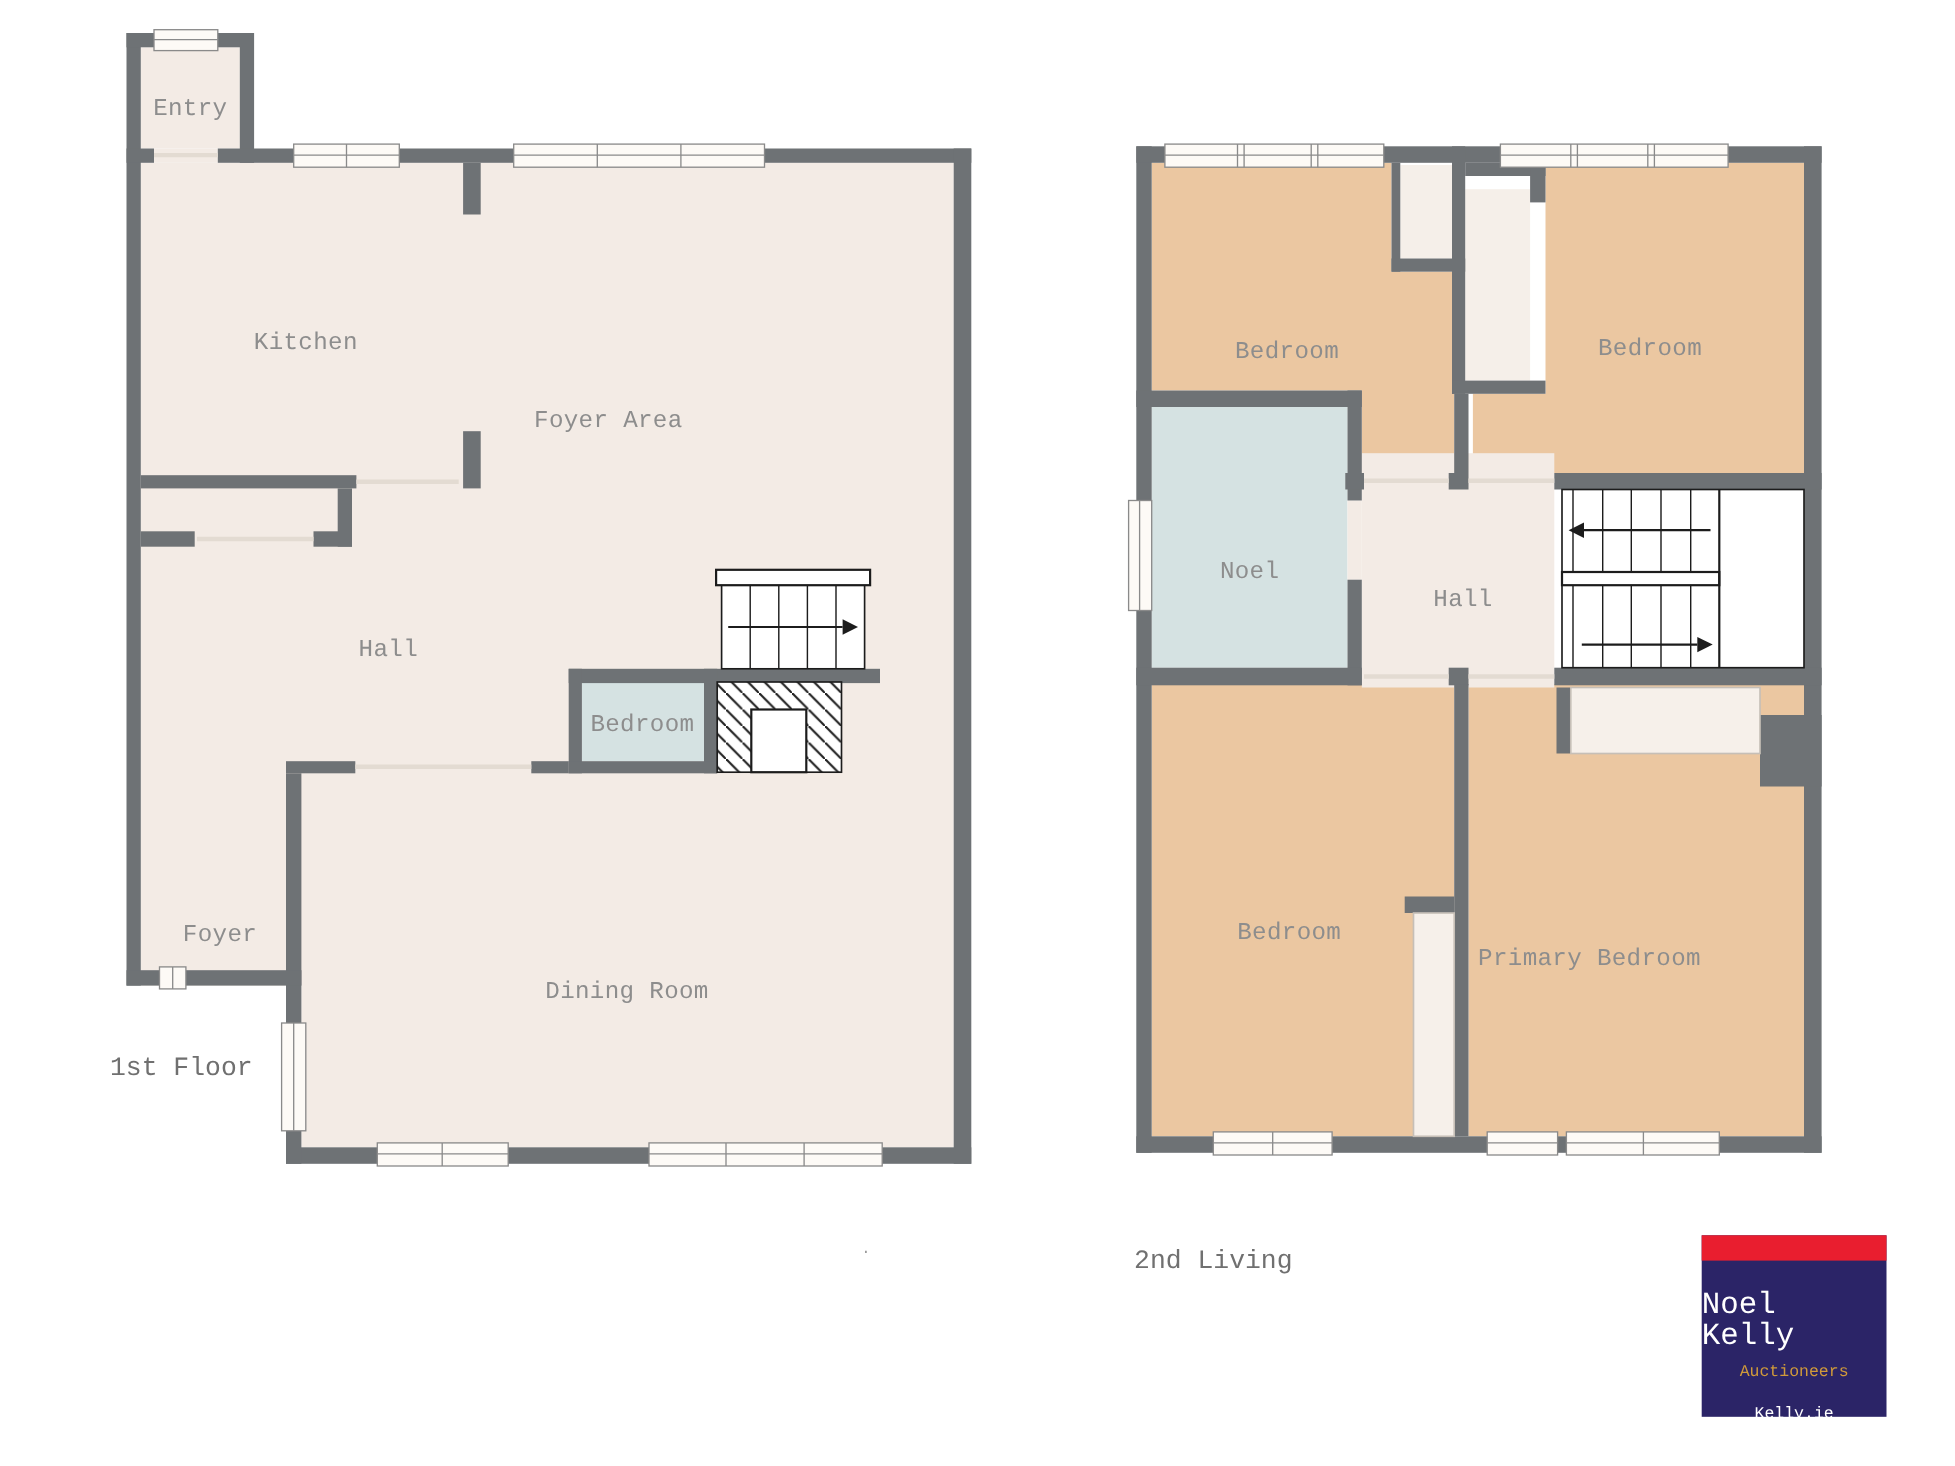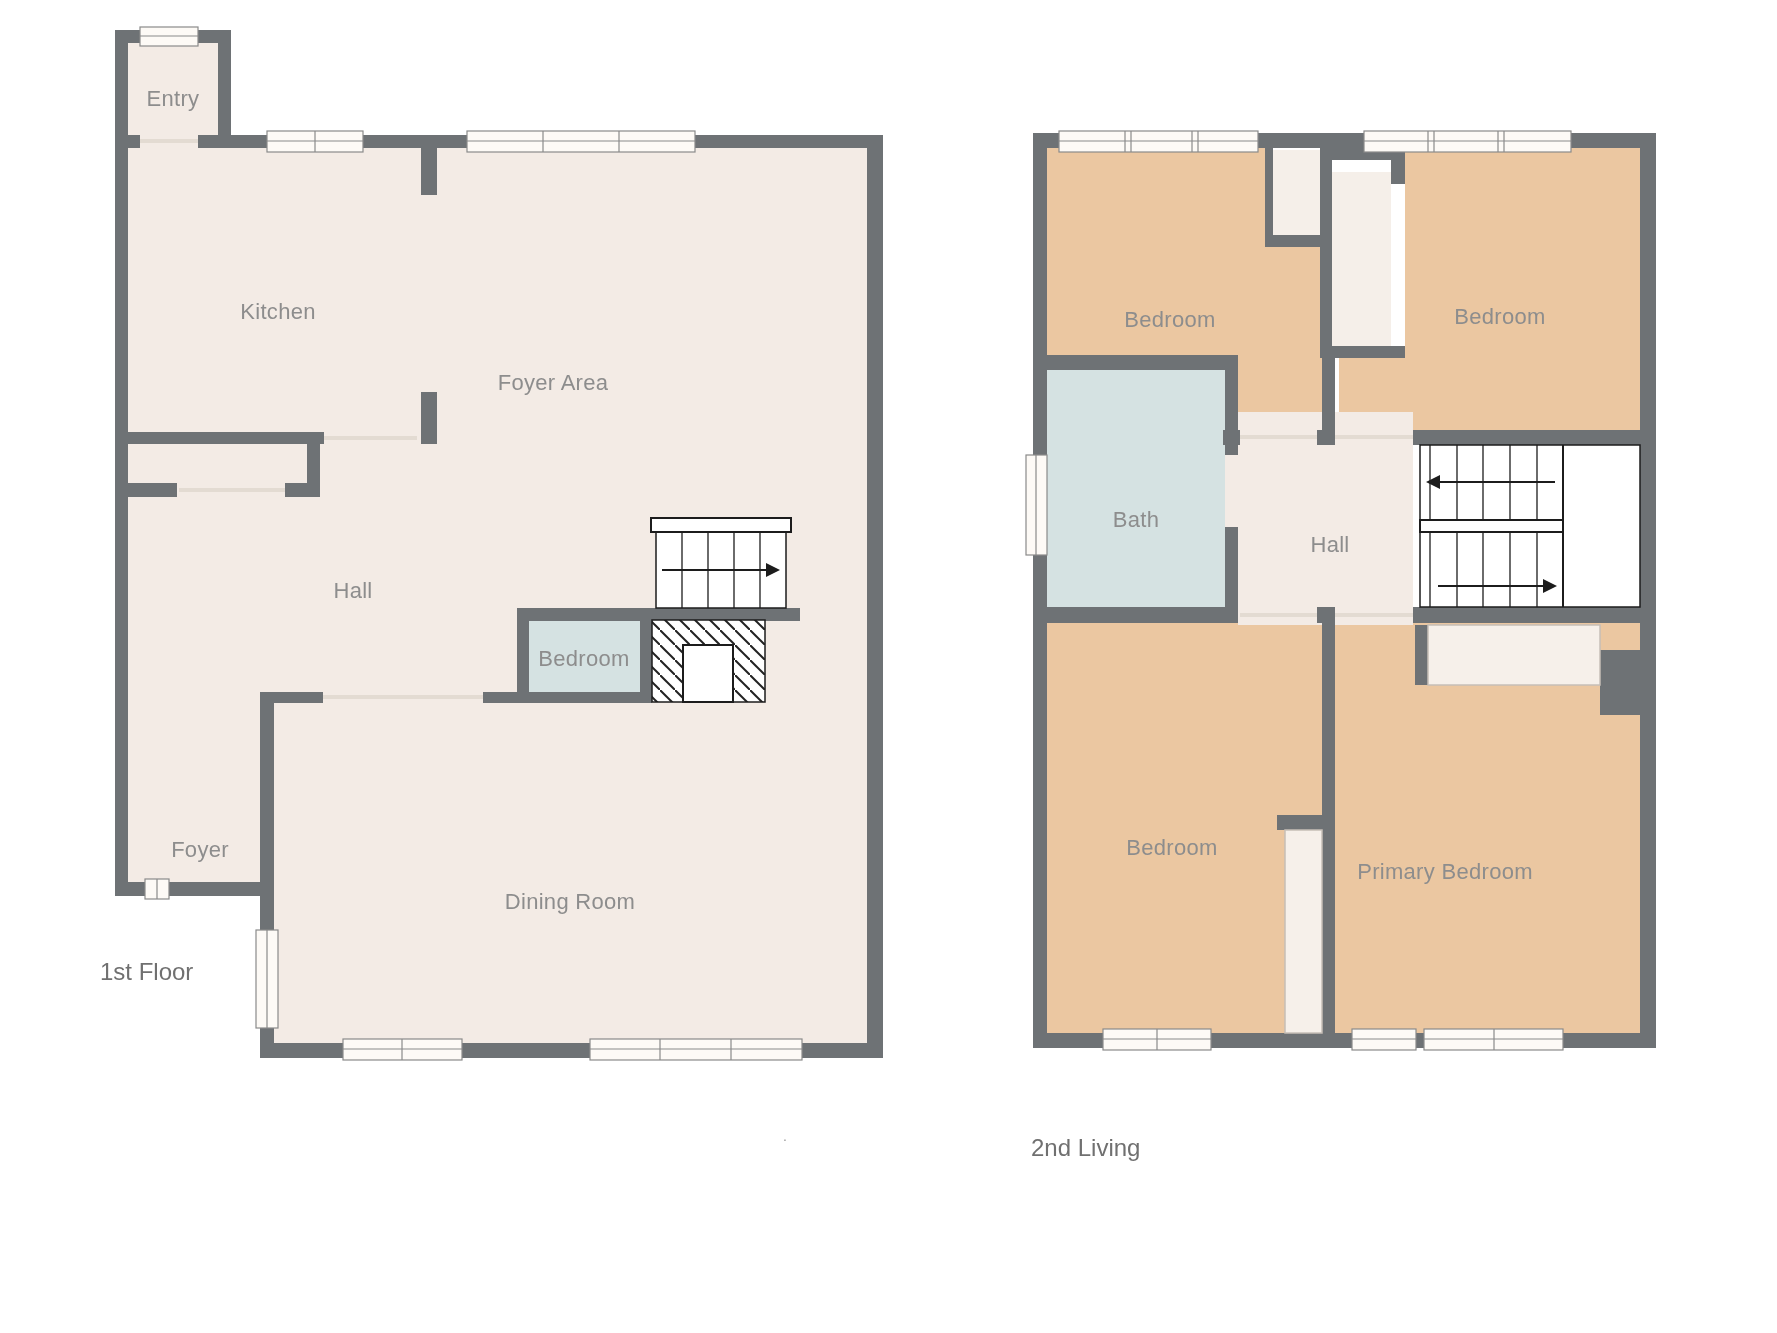--- a/index.html
+++ b/index.html
@@ -1,17 +1,17 @@
 <!DOCTYPE html>
 <html><head>
 <meta charset="utf-8">
 <style>
   html,body{margin:0;padding:0;background:#ffffff;}
   #canvas{position:relative;width:1777px;height:1333px;background:#ffffff;overflow:hidden;
-          font-family:Liberation Sans, sans-serif;border-radius:15px;}
+          font-family:Liberation Mono, monospace;border-radius:15px;}
   #plan-svg{position:absolute;left:0;top:0;}
   .room-label{position:absolute;transform:translate(-50%,-50%);font-size:22px;color:#8d8d8d;
               white-space:nowrap;letter-spacing:.3px;}
   .floor-label{position:absolute;font-size:24px;color:#707070;white-space:nowrap;}
   .stray-dot{position:absolute;font-size:14px;color:#9a9a9a;}
   
   .logo{position:absolute;left:1547px;top:1123px;width:168px;height:165px;background:#2b2467;
         display:flex;flex-direction:column;align-items:center;}
   .logo-bar{width:100%;height:23px;background:#e91e2f;flex:0 0 auto;}
   .logo-brand{color:#ffffff;font-size:28px;margin-top:28px;line-height:1;}
@@ -248,22 +248,29 @@
   <div class="room-label" style="left:278px;top:312px">Kitchen</div>
   <div class="room-label" style="left:553px;top:383px">Foyer Area</div>
   <div class="room-label" style="left:353px;top:591px">Hall</div>
   <div class="room-label" style="left:584px;top:659px">Bedroom</div>
   <div class="room-label" style="left:200px;top:850px">Foyer</div>
   <div class="room-label" style="left:570px;top:902px">Dining Room</div>
   <div class="floor-label" style="left:100px;top:958px">1st Floor</div>
 
   <div class="room-label" style="left:1170px;top:320px">Bedroom</div>
   <div class="room-label" style="left:1500px;top:317px">Bedroom</div>
-  <div class="room-label" style="left:1136px;top:520px">Bath</div>
+  <div class="room-label" style="left:1136px;top:520px">Noel</div>
   <div class="room-label" style="left:1330px;top:545px">Hall</div>
   <div class="room-label" style="left:1172px;top:848px">Bedroom</div>
   <div class="room-label" style="left:1445px;top:872px">Primary Bedroom</div>
   <div class="floor-label" style="left:1031px;top:1134px">2nd Living</div>
 
   <div class="stray-dot" style="left:783px;top:1128px">.</div>
 
+  <div class="logo">
+    <div class="logo-bar"></div>
+    <div class="logo-brand">Noel Kelly</div>
+    <div class="logo-tagline">Auctioneers</div>
+    <div class="logo-rule"></div>
+    <div class="logo-site">Kelly.ie</div>
+  </div>
 
 </div>
 
 </body></html>

